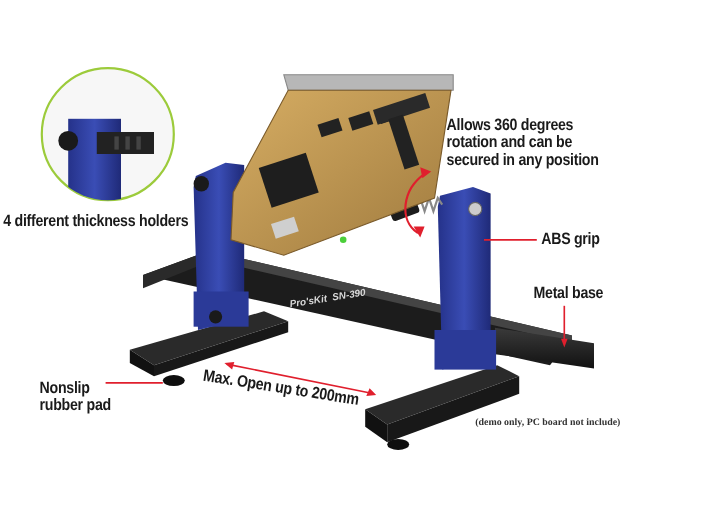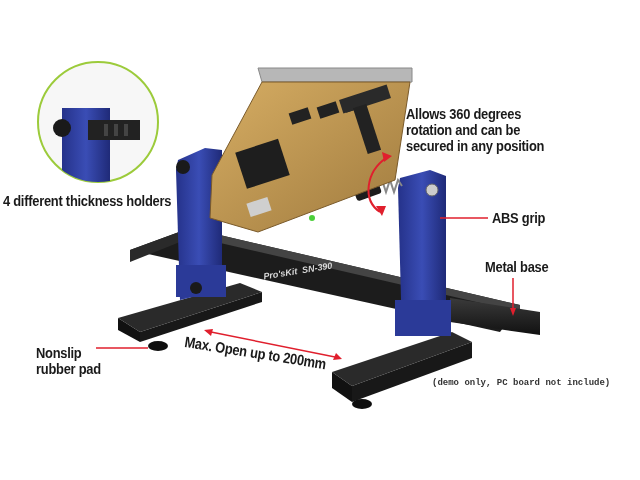--- a/index.html
+++ b/index.html
@@ -1,21 +1,21 @@
 <!DOCTYPE html>
 <html><head>
 <meta charset="utf-8">
 <style>
   html, body { margin:0; padding:0; }
   body { width:640px; height:480px; background:#ffffff; position:relative; overflow:hidden;
          font-family:"Liberation Sans", sans-serif; }
   .label { position:absolute; color:#1a1a1a; font-family:"Liberation Sans", sans-serif;
            font-weight:bold; letter-spacing:-0.3px; line-height:1.08; transform:scaleX(0.86); transform-origin:left top; }
   .lbl-lg { font-size:15px; }
-  .note { position:absolute; font-size:9px; font-weight:bold; color:#333; font-family:Liberation Mono, monospace; }
+  .note { position:absolute; font-size:9px; font-weight:bold; color:#333; font-family:Liberation Serif, serif; }
   svg { position:absolute; left:0; top:0; }
   .brand { position:absolute; color:#d8d8d8; font-size:9px; font-style:italic; font-weight:bold;
            transform:rotate(-9deg); font-family:"Liberation Sans", sans-serif; }
 </style>
 </head>
 <body>
 
 <svg width="640" height="480" viewBox="0 0 640 480">
   <defs>
     <linearGradient id="blue" x1="0" x2="1">

